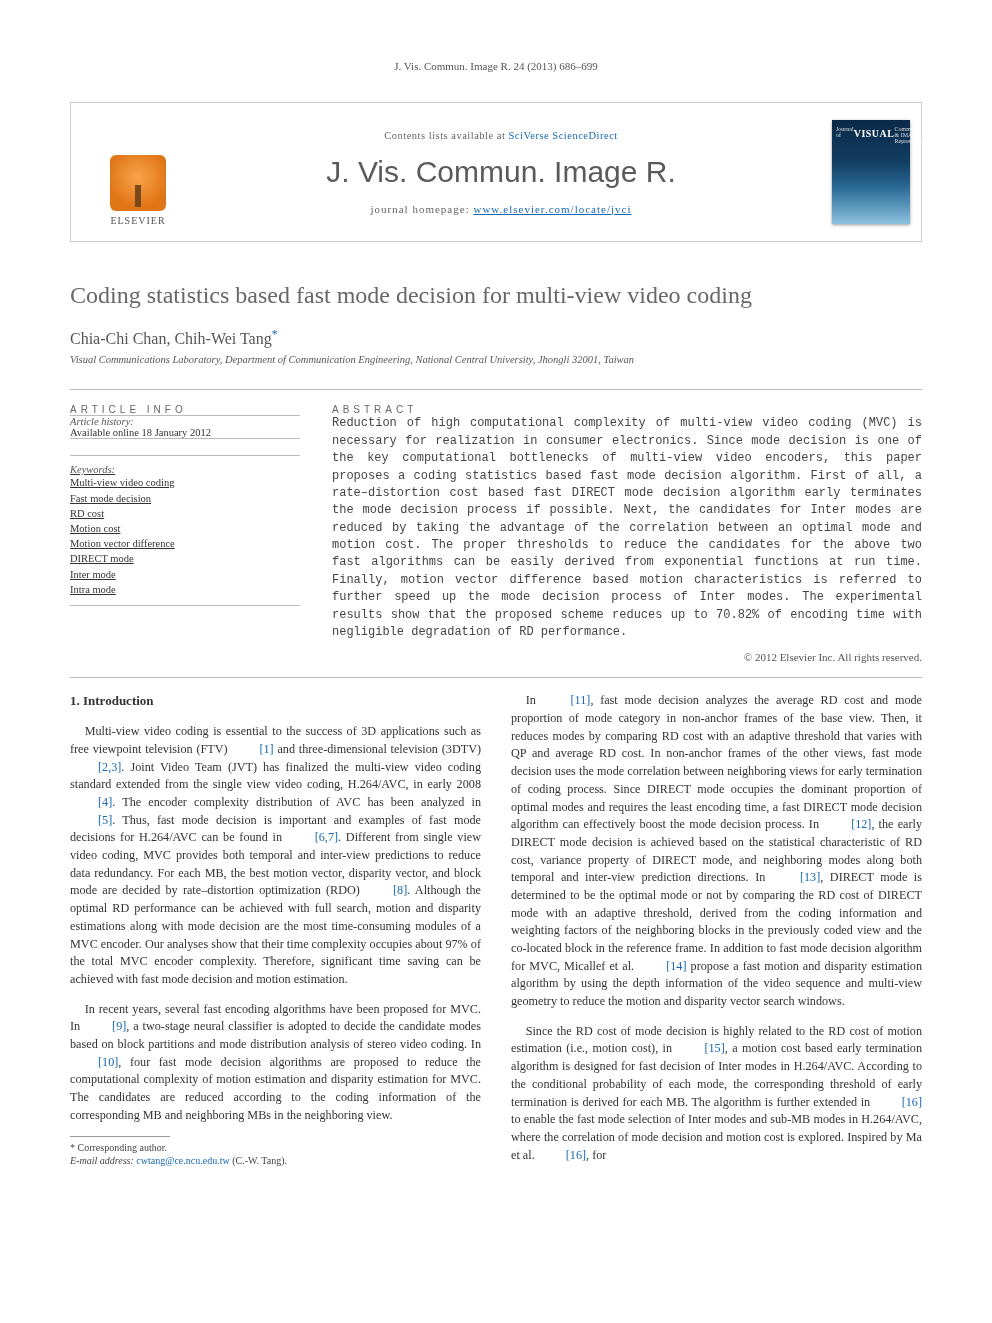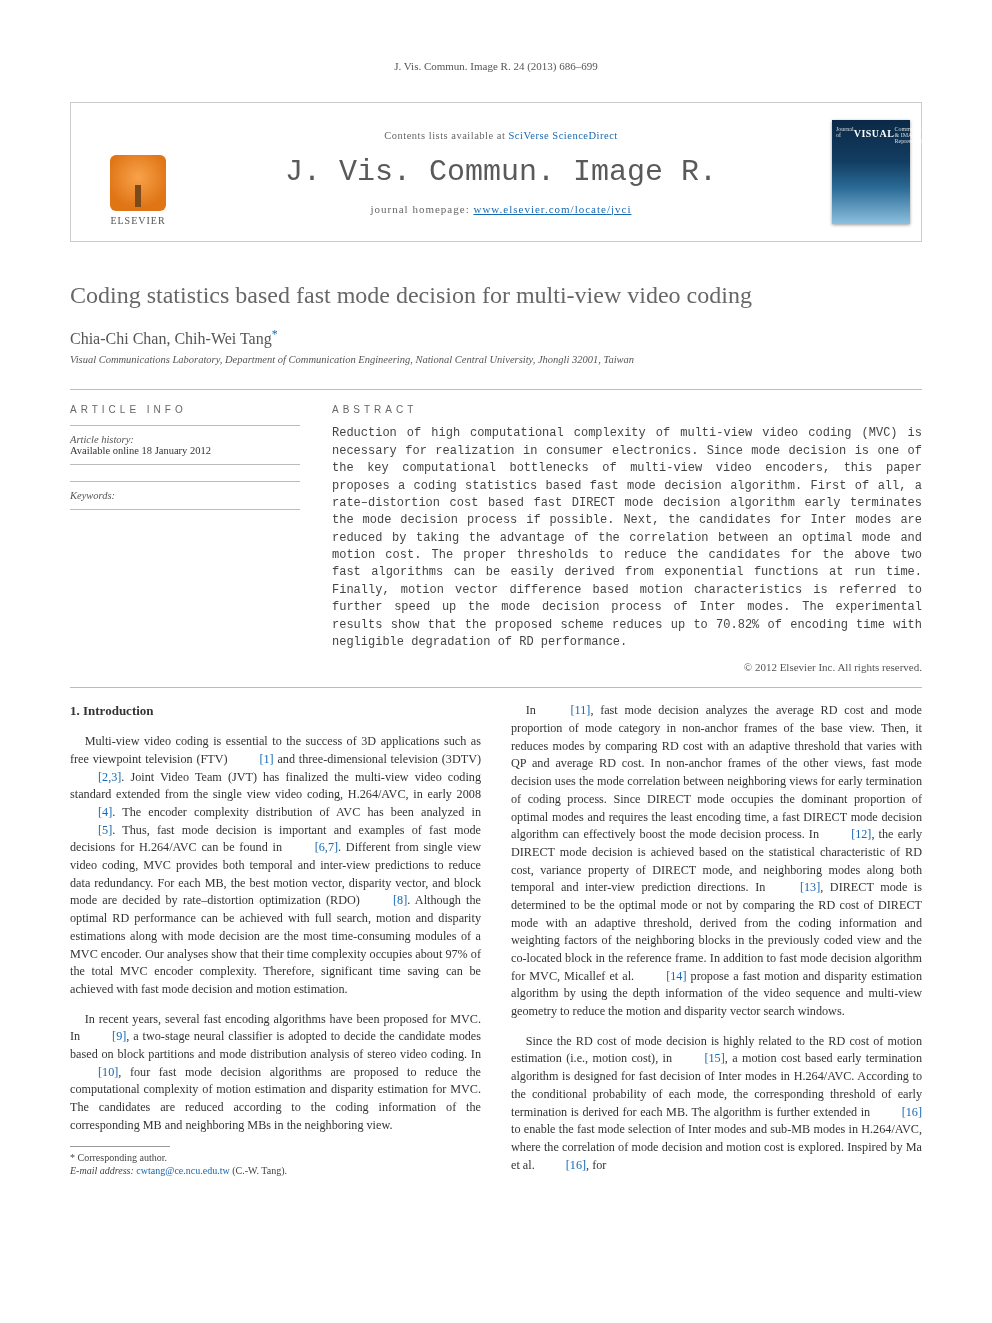--- a/index.html
+++ b/index.html
@@ -55,21 +55,21 @@
     flex: 1;
     display: flex;
     flex-direction: column;
     align-items: center;
     justify-content: center;
     padding: 10px;
   }
   .lists-line { font-size: 10.5px; color: #666; letter-spacing: 0.5px; }
   .lists-line a { color: #1668b3; text-decoration: none; }
   .journal-big {
-    font-family: Liberation Mono, monospace;
+    font-family: Liberation Sans, sans-serif;
     font-size: 30px;
     color: #5a5a5a;
     margin: 14px 0 14px 0;
     font-weight: 400;
   }
   .homepage-line { font-size: 11px; color: #666; letter-spacing: 1px; }
   .homepage-line a { color: #1668b3; }
   .masthead-right {
     width: 100px;
     padding: 12px;
@@ -114,31 +114,31 @@
     gap: 32px;
     margin-top: 6px;
   }
   .meta-col { width: 230px; font-size: 10.5px; }
   .abs-col { flex: 1; }
   .sect-label {
     letter-spacing: 4px;
     font-size: 10px;
     color: #666;
     text-transform: uppercase;
-    margin-bottom: 10px;
+    margin-bottom: 0;
     font-family: Arial, sans-serif;
   }
   .meta-block {
     border-top: 1px solid #bbb;
     border-bottom: 1px solid #bbb;
-    padding: 8px 0;
+    padding: 0 0;
     margin-bottom: 16px;
   }
   .meta-block .hist-label { font-style: italic; color: #555; }
-  .kw-block { border-top: 1px solid #bbb; padding-top: 8px; border-bottom: 1px solid #bbb; padding-bottom: 8px;}
+  .kw-block { border-top: 1px solid #bbb; padding-top: 8px; border-bottom: 1px solid #bbb; padding-bottom: 8px; text-decoration: underline;}
   .kw-block .kw-label { font-style: italic; color: #555; }
   .kw-list div { line-height: 1.45; }
   .abstract-text {
     font-size: 12px;
     text-align: justify;
     line-height: 1.45;
     color: #444;
     font-family: Liberation Mono, monospace;
   }
   .copyright-line {
@@ -230,20 +230,30 @@
 
   <div class="meta-abs">
     <div class="meta-col">
       <div class="sect-label">ARTICLE INFO</div>
       <div class="meta-block">
         <div class="hist-label">Article history:</div>
         <div>Available online 18 January 2012</div>
       </div>
       <div class="kw-block">
         <div class="kw-label">Keywords:</div>
+        <div class="kw-list">
+          <div>Multi-view video coding</div>
+          <div>Fast mode decision</div>
+          <div>RD cost</div>
+          <div>Motion cost</div>
+          <div>Motion vector difference</div>
+          <div>DIRECT mode</div>
+          <div>Inter mode</div>
+          <div>Intra mode</div>
+        </div>
       </div>
     </div>
     <div class="abs-col">
       <div class="sect-label">ABSTRACT</div>
       <div class="abstract-text">Reduction of high computational complexity of multi-view video coding (MVC) is necessary for realization in consumer electronics. Since mode decision is one of the key computational bottlenecks of multi-view video encoders, this paper proposes a coding statistics based fast mode decision algorithm. First of all, a rate–distortion cost based fast DIRECT mode decision algorithm early terminates the mode decision process if possible. Next, the candidates for Inter modes are reduced by taking the advantage of the correlation between an optimal mode and motion cost. The proper thresholds to reduce the candidates for the above two fast algorithms can be easily derived from exponential functions at run time. Finally, motion vector difference based motion characteristics is referred to further speed up the mode decision process of Inter modes. The experimental results show that the proposed scheme reduces up to 70.82% of encoding time with negligible degradation of RD performance.</div>
       <div class="copyright-line">© 2012 Elsevier Inc. All rights reserved.</div>
     </div>
   </div>
 
   <hr class="rule">

